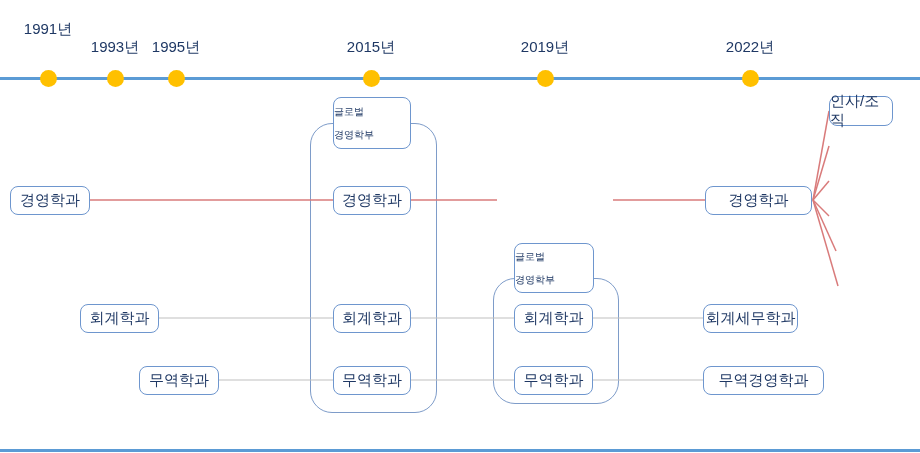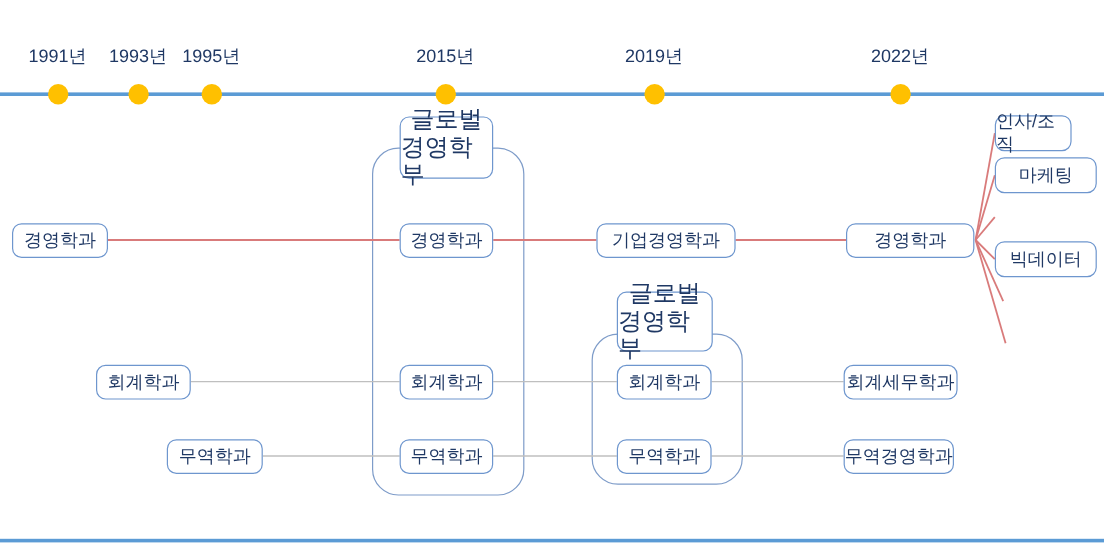--- a/index.html
+++ b/index.html
@@ -29,34 +29,34 @@
     display:flex;align-items:center;justify-content:center;
     font-size:15px;color:#1F3864;z-index:4;box-sizing:border-box;
   }
   .group{
     position:absolute;border:1.3px solid #7E9CC9;border-radius:22px;
     background:transparent;z-index:1;box-sizing:border-box;
   }
   .label-box{
     position:absolute;background:#ffffff;
     border:1.5px solid #6E96CE;border-radius:8px;
-    display:flex;flex-direction:column;align-items:center;justify-content:center;
-    font-size:20px;color:#1F3864;line-height:23px;z-index:4;box-sizing:border-box;
+    display:flex;flex-direction:column;align-items:flex-start;justify-content:center;
+    font-size:10px;color:#1F3864;line-height:23px;z-index:4;box-sizing:border-box;
   }
   .major{height:30px;}
   svg.wires{position:absolute;left:0;top:0;z-index:2;pointer-events:none;}
 </style>
 </head>
 <body>
 
 <div class="stage">
 
   <div class="timeline-line"></div>
 
-  <div class="year-label" style="left:17px;top:38px;">1991년</div>
+  <div class="year-label" style="left:17px;top:20px;">1991년</div>
   <div class="year-label" style="left:84px;top:38px;">1993년</div>
   <div class="year-label" style="left:145px;top:38px;">1995년</div>
   <div class="year-label" style="left:340px;top:38px;">2015년</div>
   <div class="year-label" style="left:514px;top:38px;text-align:center;">2019년</div>
   <div class="year-label" style="left:719px;top:38px;">2022년</div>
 
   <div class="dot" style="left:40px;top:70px;"></div>
   <div class="dot" style="left:107px;top:70px;"></div>
   <div class="dot" style="left:168px;top:70px;"></div>
   <div class="dot" style="left:363px;top:70px;"></div>
@@ -93,30 +93,27 @@
   <div class="box" style="left:139px;top:366px;width:80px;">무역학과</div>
 
   <div class="label-box" style="left:333px;top:97px;width:78px;height:52px;">
     <span>글로벌</span>
     <span>경영학부</span>
   </div>
   <div class="box" style="left:333px;top:186px;width:78px;">경영학과</div>
   <div class="box" style="left:333px;top:304px;width:78px;">회계학과</div>
   <div class="box" style="left:333px;top:366px;width:78px;">무역학과</div>
 
-  <div class="box" style="left:497px;top:186px;width:116px;">기업경영학과</div>
   <div class="label-box" style="left:514px;top:243px;width:80px;height:50px;">
     <span>글로벌</span>
     <span>경영학부</span>
   </div>
   <div class="box" style="left:514px;top:304px;width:79px;">회계학과</div>
   <div class="box" style="left:514px;top:366px;width:79px;">무역학과</div>
 
   <div class="box" style="left:705px;top:186px;width:107px;">경영학과</div>
   <div class="box" style="left:703px;top:304px;width:95px;">회계세무학과</div>
-  <div class="box" style="left:703px;top:366px;width:92px;text-align:right;">무역경영학과</div>
+  <div class="box" style="left:703px;top:366px;width:121px;text-align:right;">무역경영학과</div>
 
   <div class="box major" style="left:829px;top:96px;width:64px;">인사/조직</div>
-  <div class="box major" style="left:829px;top:131px;width:85px;">마케팅</div>
-  <div class="box major" style="left:829px;top:201px;width:85px;">빅데이터</div>
 
   <div class="bottom-line"></div>
 </div>
 
 </body></html>

